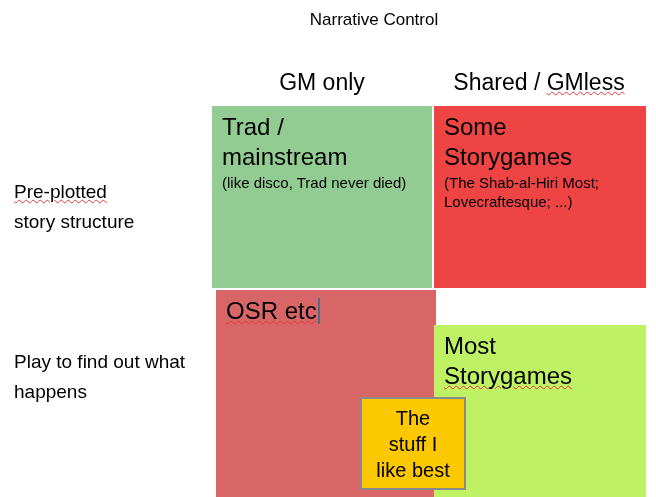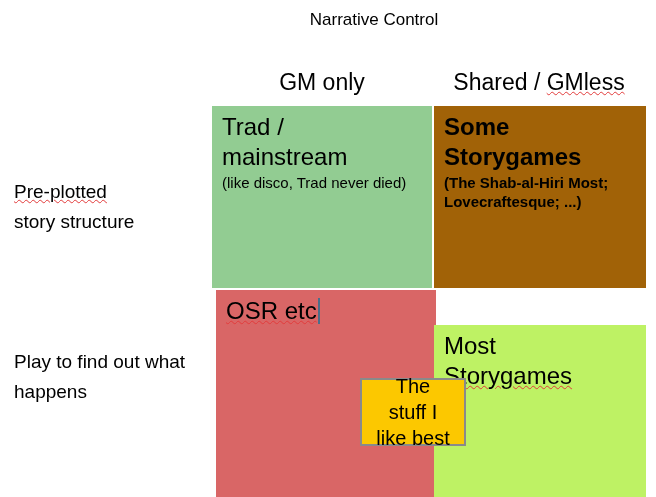--- a/index.html
+++ b/index.html
@@ -118,23 +118,23 @@
     height: 26px;
     background: #4a6e8a;
     vertical-align: -5px;
     margin-left: 1px;
   }
 
   
   #callout-box {
     position: absolute;
     left: 360px;
-    top: 378px;
+    top: 397px;
     width: 106px;
-    height: 68px;
+    height: 93px;
     box-sizing: border-box;
     border: 2px solid #8a8a8a;
     display: flex;
     align-items: center;
     justify-content: center;
     text-align: center;
   }
   #callout-text {
     font-size: 20px;
     line-height: 26px;
@@ -158,21 +158,21 @@
 <div class="row-label" id="row-label-1"><span>Play to find out what happens</span></div>
 
 <div id="quadrant-grid">
 
   <div class="cell" id="cell-top-left" style="background: rgb(146, 204, 146);">
     <span class="cell-title" style="white-space:pre-line">Trad /
 mainstream</span>
     <span class="cell-sub">(like disco, Trad never died)</span>
   </div>
 
-  <div class="cell" id="cell-top-right" style="background: #a16207; font-weight: bold;">
+  <div class="cell" id="cell-top-right" style="background: #ef4444;">
     <span class="cell-title" style="white-space:pre-line">Some
 Storygames</span>
     <span class="cell-sub">(The Shab-al-Hiri Most; Lovecraftesque; ...)</span>
   </div>
 
   <div class="cell" id="cell-bottom-left" style="background: rgb(217, 102, 102);">
     <span class="cell-title"><span class="squiggle" style="text-decoration-color: rgb(226, 59, 59);">OSR etc</span><span class="caret" style="background: rgb(74, 110, 138);"></span></span>
   </div>
 
   <div class="cell" id="cell-bottom-right" style="background: #bef264; margin-top: 35px;">

